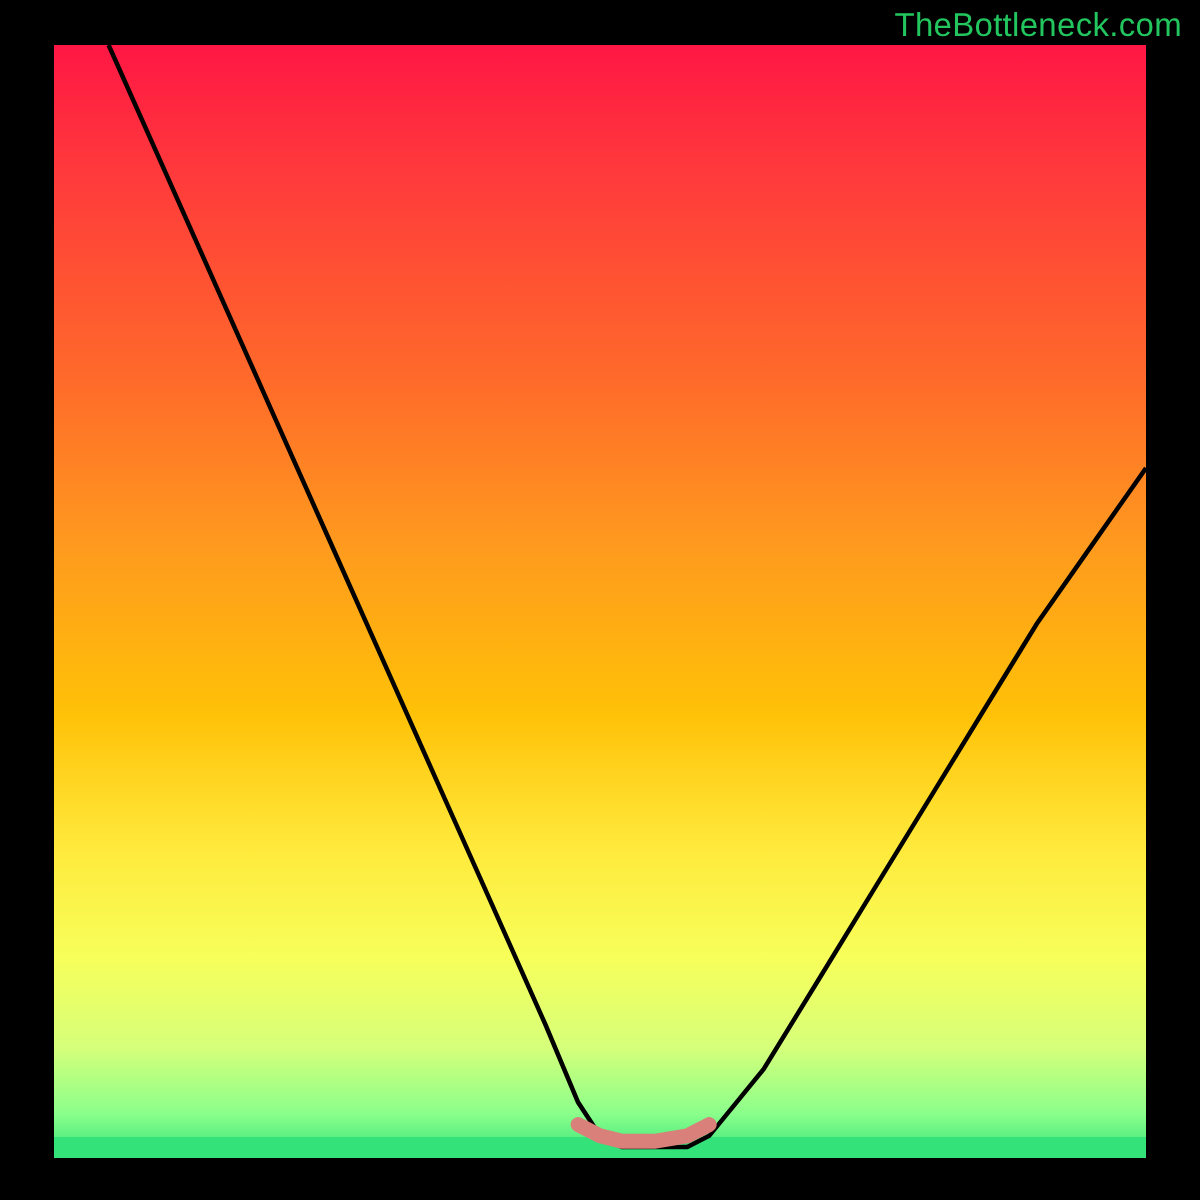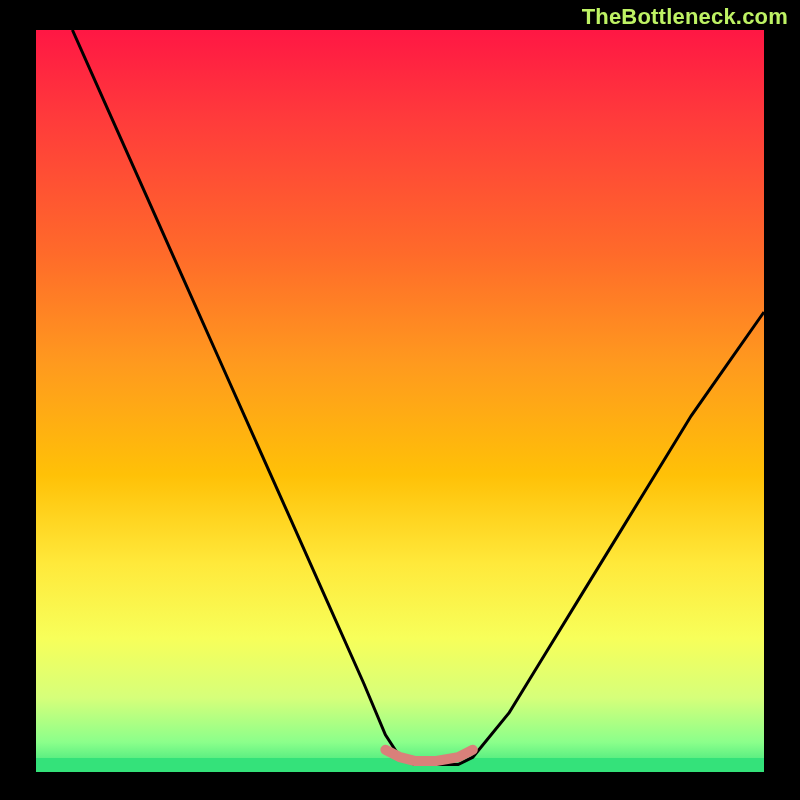--- a/index.html
+++ b/index.html
@@ -12,24 +12,24 @@
   }
   .stage {
     position: relative;
     width: 800px;
     height: 800px;
   }
   .watermark {
     position: absolute;
     top: 4px;
     right: 12px;
-    color: #bef264;
+    color: #22c55e;
     font-family: Arial, Helvetica, sans-serif;
     font-size: 22px;
-    font-weight: 700;
+    font-weight: 400;
     letter-spacing: 0.2px;
     z-index: 5;
   }
   svg {
     position: absolute;
     top: 0;
     left: 0;
   }
 </style>
 </head>

